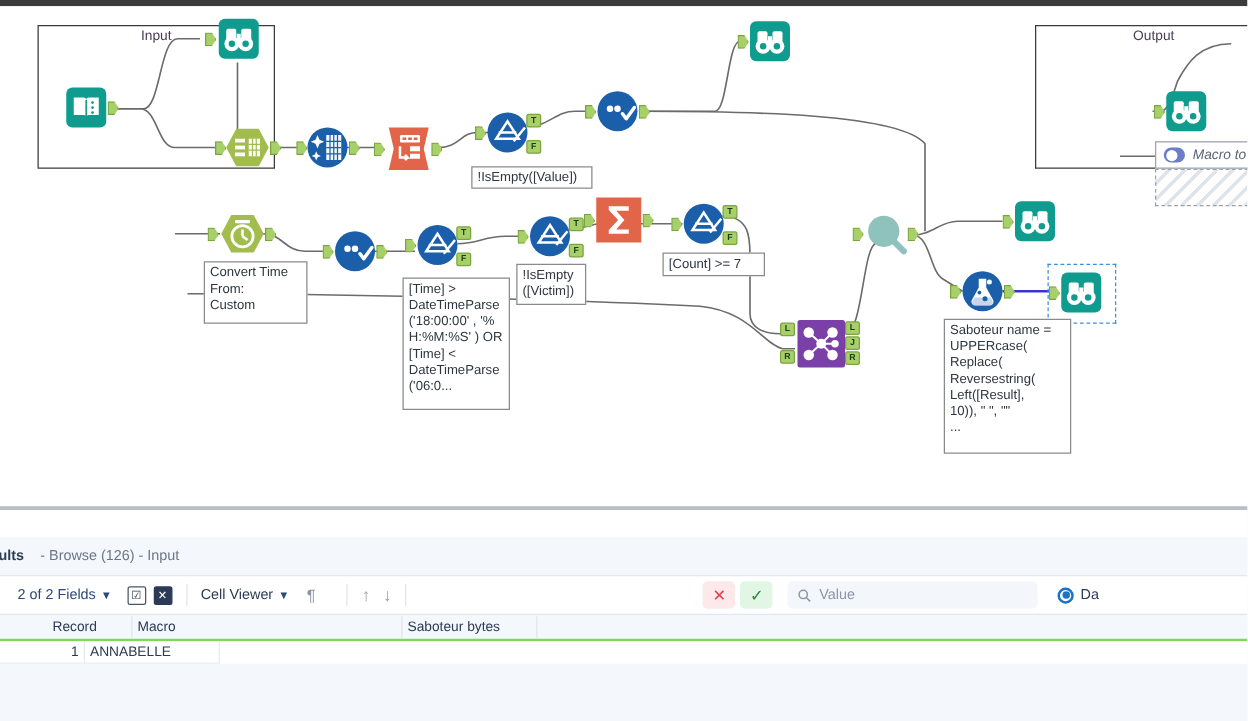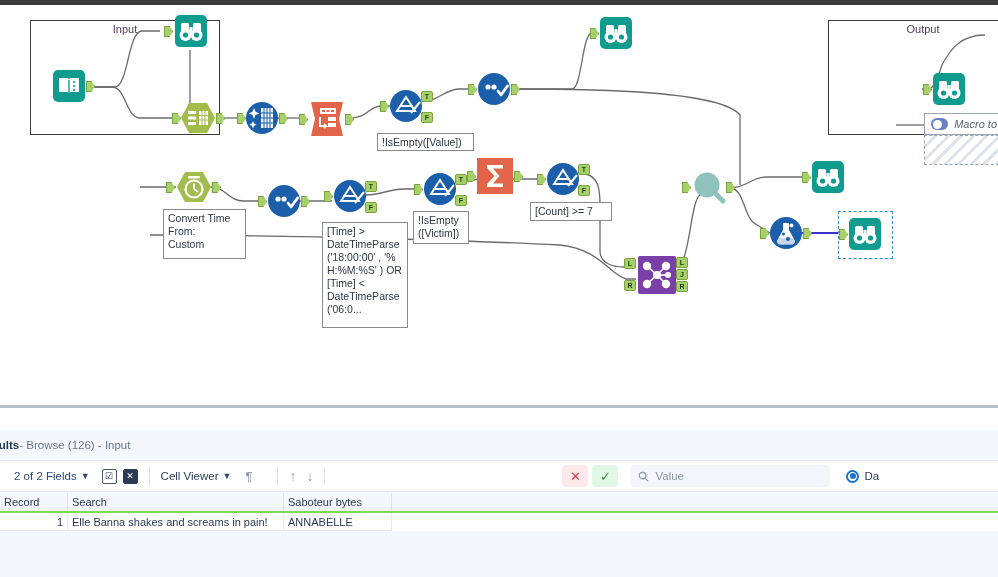--- a/index.html
+++ b/index.html
@@ -88,21 +88,21 @@
   .results {
     position:absolute; left:0; top:405px; width:998px; height:172px;
     background:#f4f7fb; border-top:3px solid #b9bfc8;
   }
   .res-gap { position:absolute; left:0; top:0; width:998px; height:22px; background:#ffffff; }
   .res-title-bar {
     position:absolute; left:0; top:22px; width:998px; height:30px;
     background:#f4f7fb; display:flex; align-items:center; padding-left:0px;
   }
   .res-title { font-size:11.5px; color:#2b3a55; font-weight:bold; margin-left:-14px;}
-  .res-sub { font-size:11.5px; color:#6b7689; margin-left:0; }
+  .res-sub { font-size:11.5px; color:#6b7689; margin-left:13px; }
 
   .res-toolbar {
     position:absolute; left:0; top:52px; width:998px; height:32px;
     background:#ffffff; border-top:1px solid #e2e7ee; border-bottom:1px solid #e2e7ee;
     display:flex; align-items:center; gap:0px; padding-left:14px;
   }
   .tb-item { display:flex; align-items:center; gap:4px; font-size:11.5px; color:#2b4a78; cursor:pointer; }
   .tb-text { font-size:11.5px; color:#2b3a55; }
   .tb-sep { width:1px; height:18px; background:#dfe4ec; margin:0 11px; }
   .chev { font-size:9px; color:#2b4a78; }
@@ -127,21 +127,21 @@
   .search-ph { font-size:11.5px; color:#8b95a6; }
   .radio-outer {
     width:13px; height:13px; border-radius:50%;
     border:2px solid #1a73c8; display:flex; align-items:center; justify-content:center;
   }
   .radio-inner { width:6px; height:6px; border-radius:50%; background:#1a73c8; }
   .radio-label { font-size:11.5px; color:#2b3a55; }
 
   
   .grid { position:absolute; left:0; top:85px; width:998px; height:87px; background:#ffffff; }
-  .grid-head { display:flex; height:20px; background:#f4f7fb; border-bottom:2px solid #7ed957; }
+  .grid-head { display:flex; height:20px; background:#f4f7fb; border-bottom:2px solid #7ed957;padding-left:38px; }
   .grid-head .cell {
     font-size:11px; color:#2b3a55; padding:2px 4px;
     border-right:1px solid #dfe4ec; display:flex; align-items:center;
   }
   .grid-row { display:flex; height:18px; background:#ffffff; }
   .grid-row .cell {
     font-size:11px; color:#2b3a55; padding:1px 4px;
     border-right:1px solid #e7ebf1; border-bottom:1px solid #e7ebf1;
     display:flex; align-items:center; overflow:hidden; white-space:nowrap;
   }
@@ -505,20 +505,27 @@
 H:%M:%S' ) OR
 [Time]  &lt;
 DateTimeParse
 ('06:0...</div>
 
     <div class="annot" style="left:413px; top:206px; width:56px; height:33px;">!IsEmpty
 ([Victim])</div>
 
     <div class="annot" style="left:530px; top:197px; width:82px; height:19px;">[Count] &gt;= 7</div>
 
+    <div class="annot" style="left:755px; top:250px; width:102px; height:108px;">Saboteur name =
+UPPERcase(
+Replace(
+Reversestring(
+Left([Result],
+10)), " ", ""
+...</div>
 
   </div>
 
   <div class="results">
 
     <div class="res-gap"></div>
 
     <div class="res-title-bar">
       <span class="res-title">esults</span>
       <span class="res-sub">- Browse (126) - Input</span>
@@ -573,25 +580,24 @@
       <div class="radio-outer">
         <div class="radio-inner"></div>
       </div>
       <div style="width:5px"></div>
       <span class="radio-label">Da</span>
     </div>
 
     <div class="grid">
       <div class="grid-head">
         <div class="cell c-record" style="justify-content:flex-start;">Record</div>
-        <div class="cell c-result">Search</div>
+        <div class="cell c-result">Macro</div>
         <div class="cell c-sab">Saboteur bytes</div>
       </div>
       <div class="grid-row">
         <div class="cell c-record">1</div>
-        <div class="cell c-result">Elle Banna shakes and screams in pain!</div>
         <div class="cell c-sab">ANNABELLE</div>
       </div>
       <div class="grid-bg"></div>
     </div>
 
   </div>
 </div>
 
 </body></html>

